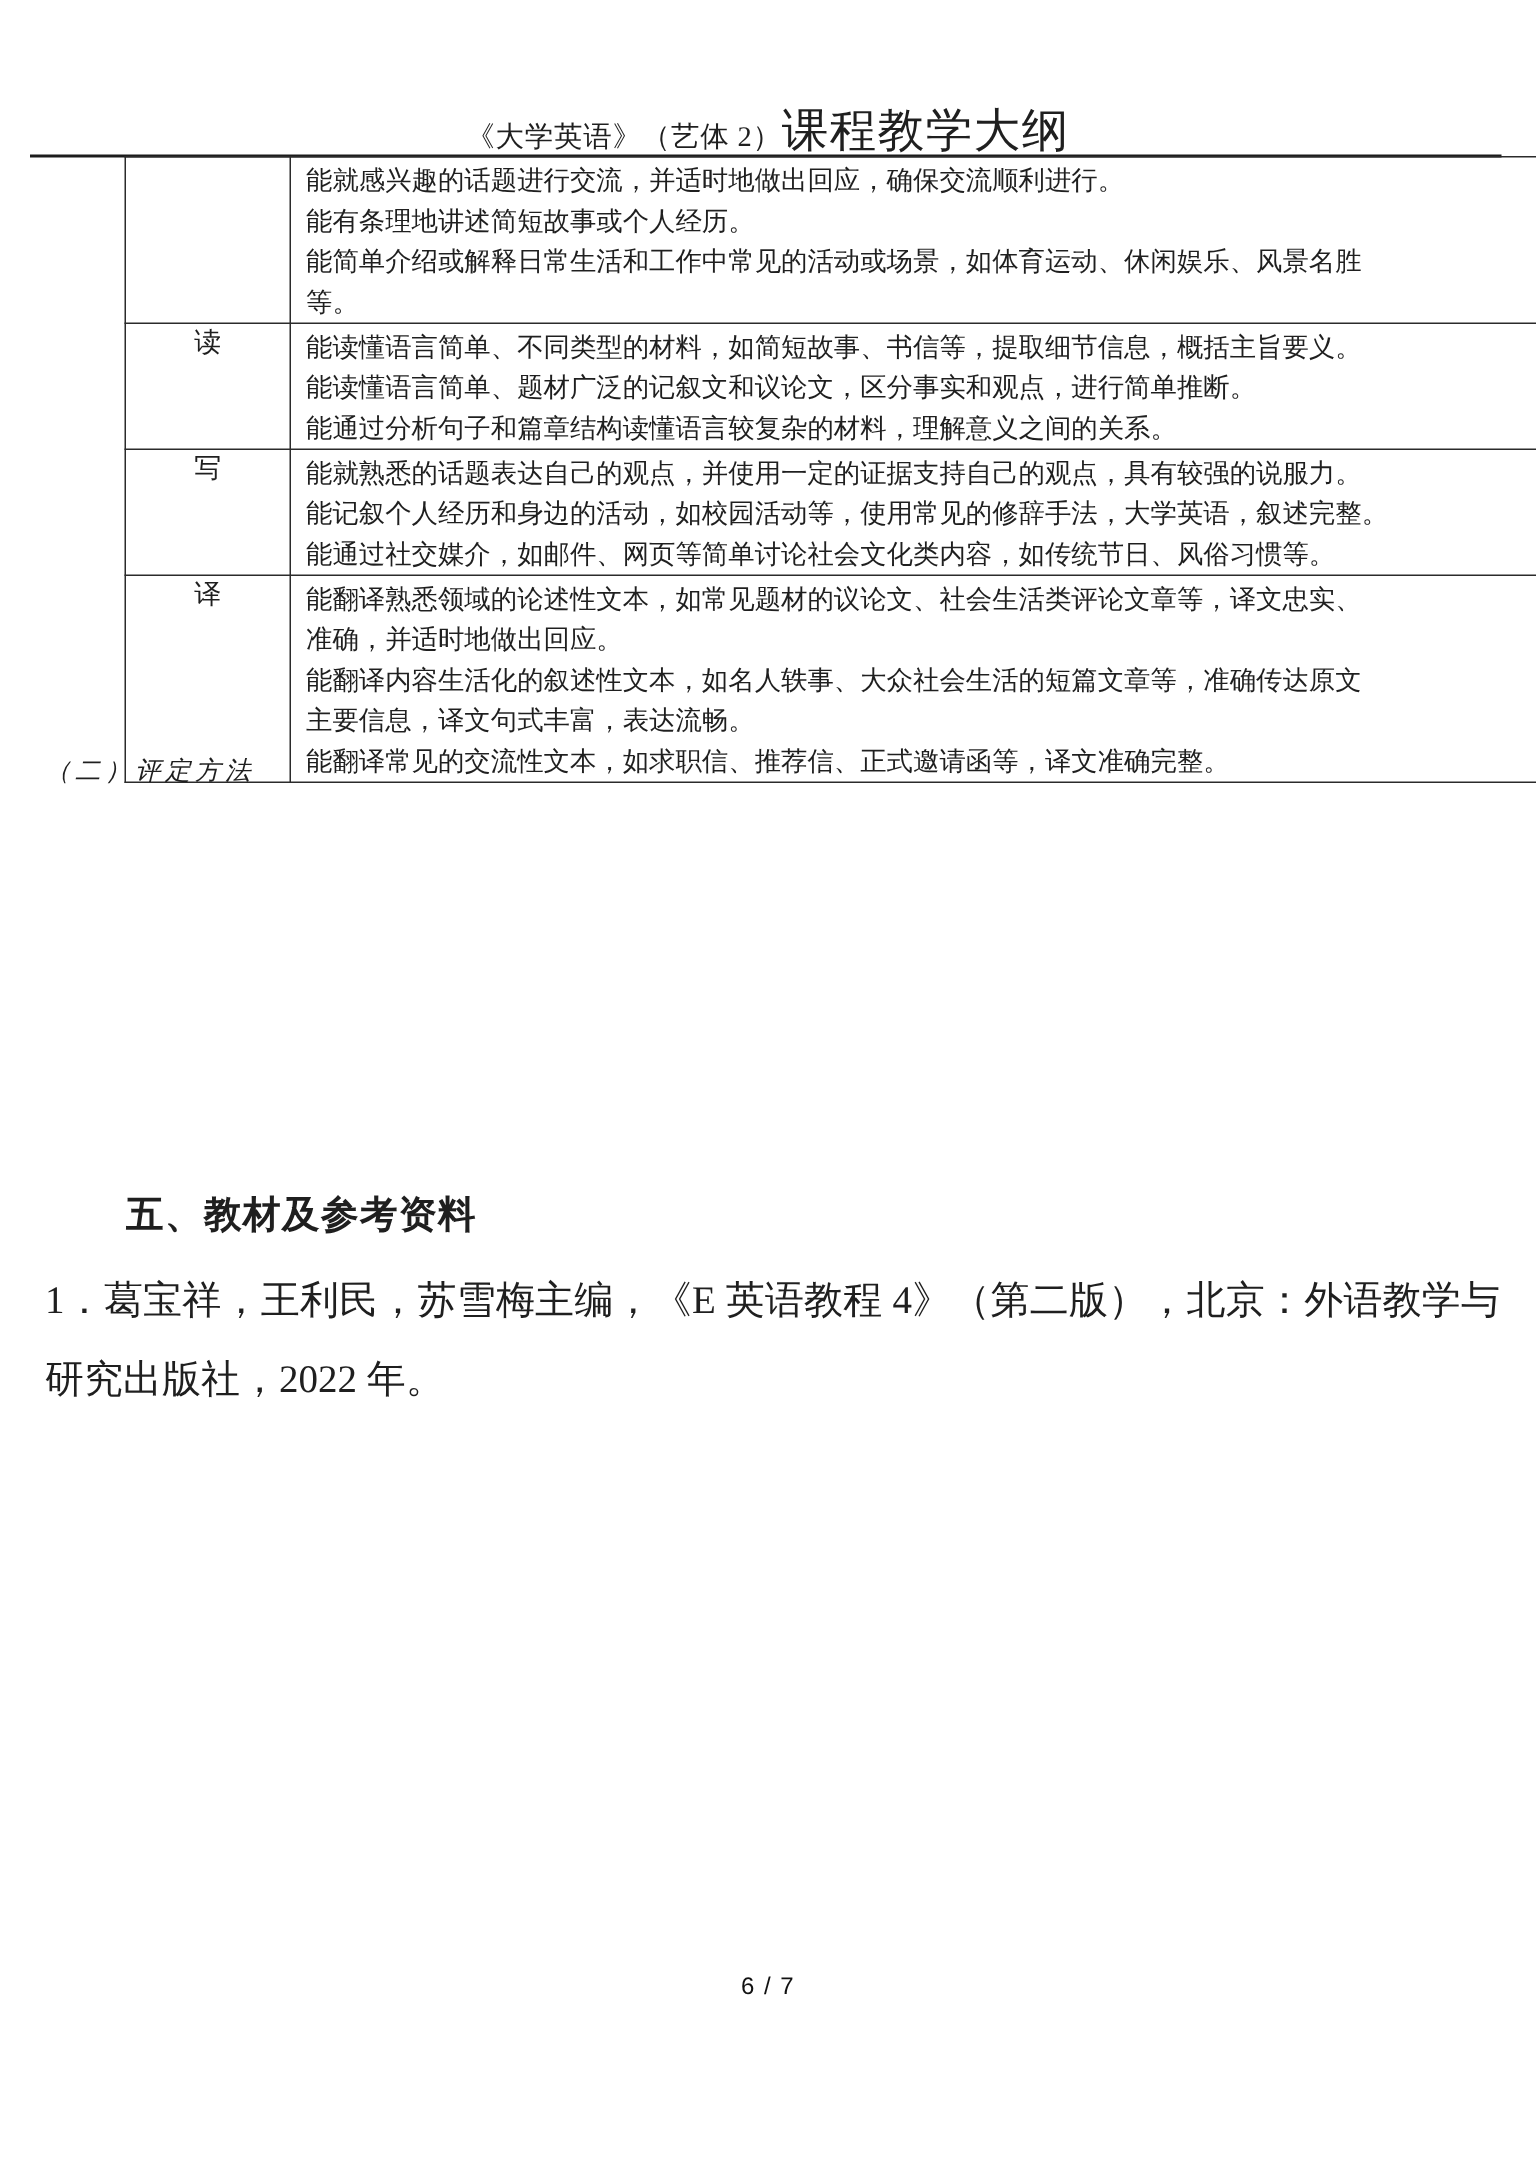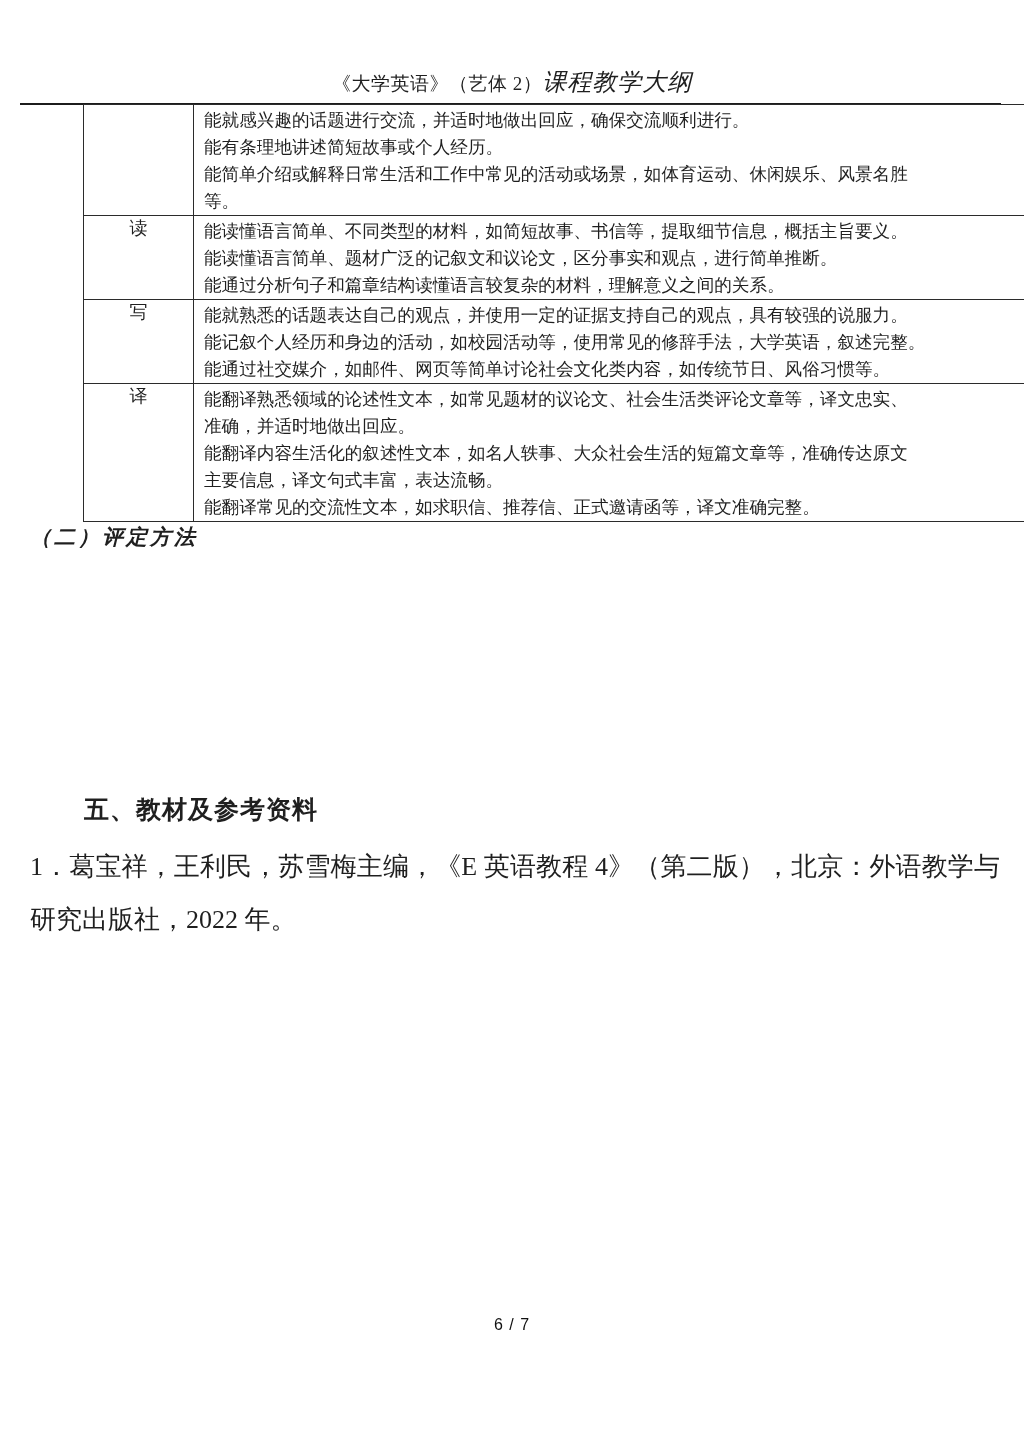--- a/index.html
+++ b/index.html
@@ -16,21 +16,21 @@
   }
 
   
   .doc-title {
     position: absolute;
     top: 66px; left: 0; right: 0;
     text-align: center;
     white-space: nowrap;
   }
   .doc-title .t-prefix { font-size: 19px; letter-spacing: 0.5px; text-align: right; }
-  .doc-title .t-main   { font-size: 24px; letter-spacing: 1px; font-style: italic; }
+  .doc-title .t-main   { font-size: 31px; letter-spacing: 1px; }
 
   .head-rule {
     position: absolute;
     top: 103px; left: 20px;
     width: 981px; height: 0;
     border-top: 2px solid #1c1c1c;
   }
 
   
   table.skills {
@@ -60,25 +60,24 @@
     letter-spacing: 0;
   }
   tr.r1 { height: 111px; }
   tr.r2 { height: 81px;  }
   tr.r3 { height: 81px;  }
   tr.r4 { height: 135px; }
 
   
   .h-kai {
     position: absolute;
-    top: 523px; left: 30px;
-    font-size: 21px;
+    top: 502px; left: 30px;
+    font-size: 17px;
     font-style: italic;
     letter-spacing: 3px;
-    font-weight: bold;
   }
   .bodyblock {
     position: absolute;
     left: 30px;
     width: 970px;
     font-size: 26px;
   }
   .bodyblock .bline {
     height: 53px;
     line-height: 53px;

